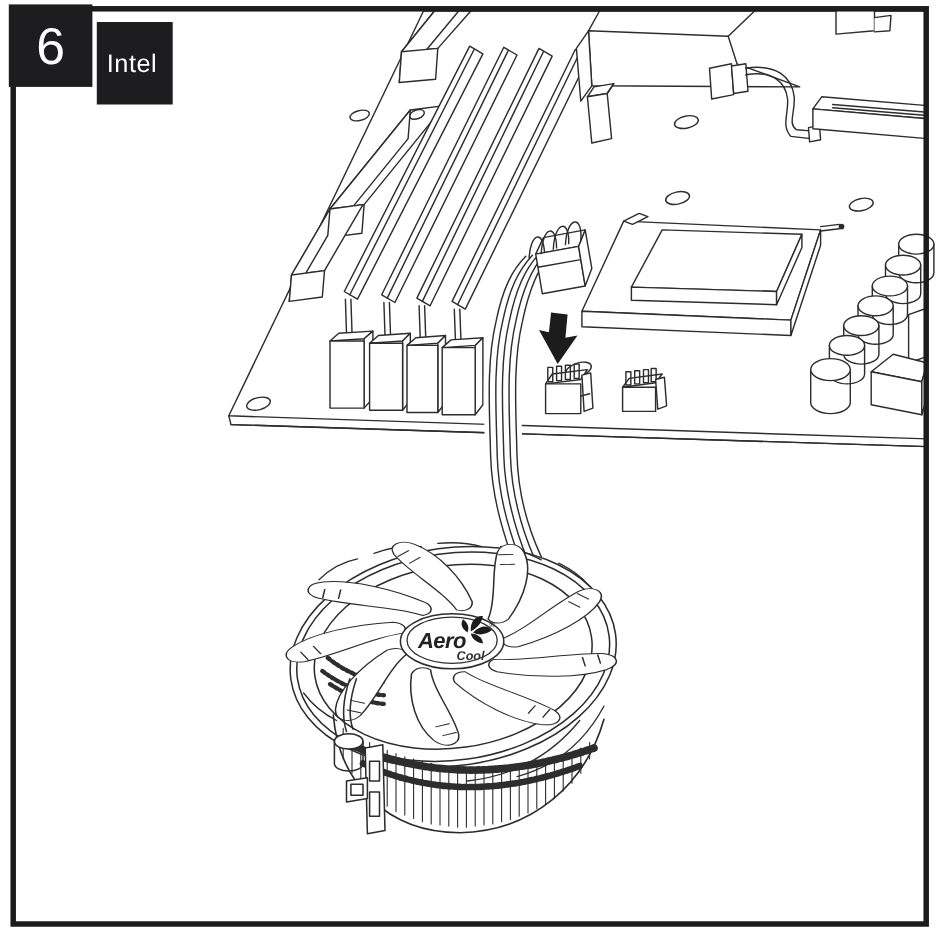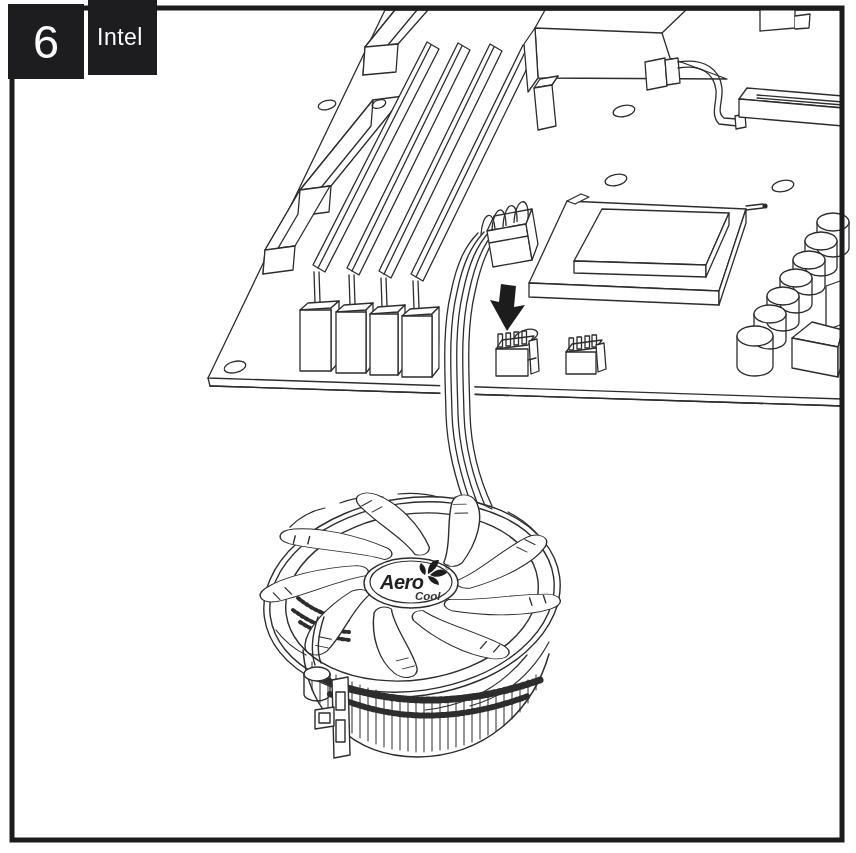--- a/index.html
+++ b/index.html
@@ -16,21 +16,21 @@
     background:#1d1d1f;
     color:#ffffff;
     display:flex;align-items:center;
   }
   .stepbox.num{
     left:8px;top:4px;width:76px;height:75px;
     justify-content:center;
     font-size:47px;font-weight:300;
   }
   .stepbox.platform{
-    left:88px;top:0;width:69px;height:75px;
+    left:88px;top:20px;width:69px;height:75px;
     padding-left:9px;box-sizing:border-box;
     font-size:23px;font-weight:300;letter-spacing:0.5px;
   }
   svg text{font-family:"Liberation Sans", sans-serif;}
   .logo-aero{font-size:20px;font-weight:bold;font-style:italic;letter-spacing:-0.5px;fill:#222;}
   .logo-cool{font-size:11.5px;font-weight:bold;font-style:italic;fill:#333;}
   .logo-reg{font-size:7px;fill:#222;}
 </style>
 </head>
 <body>

